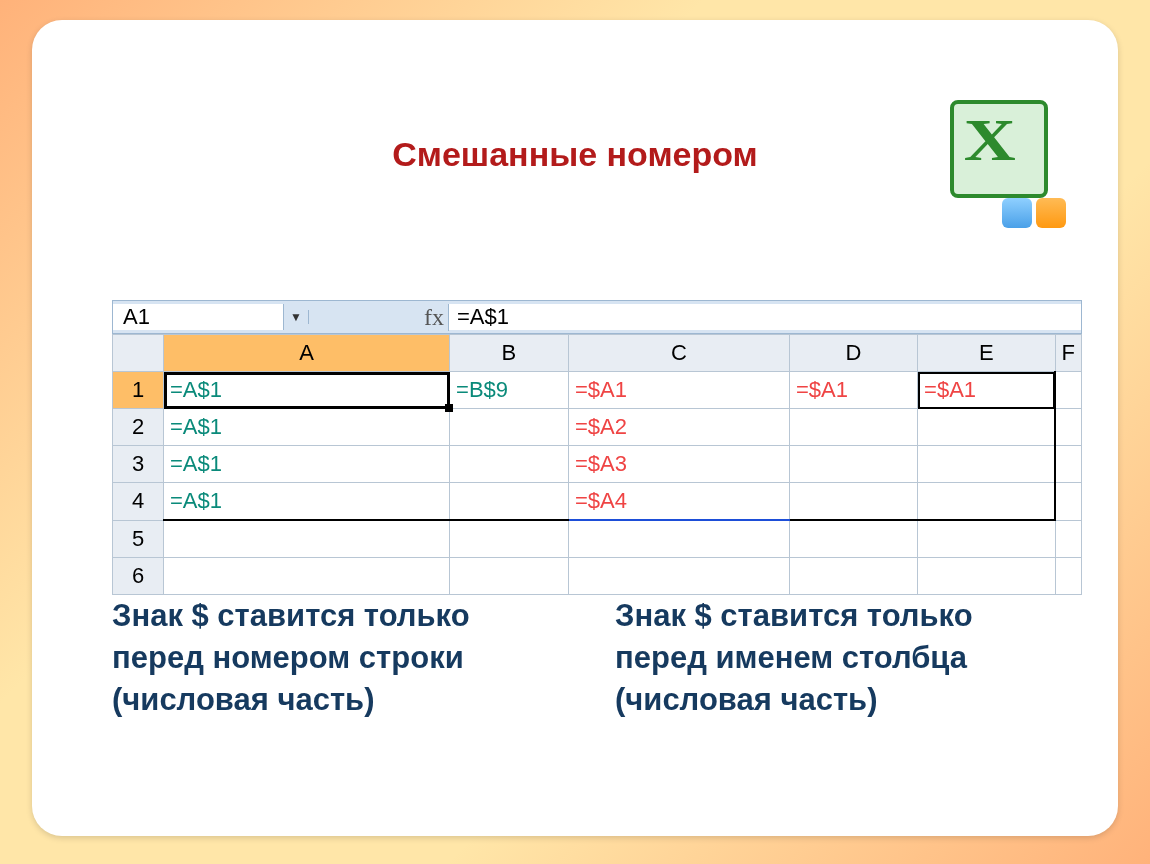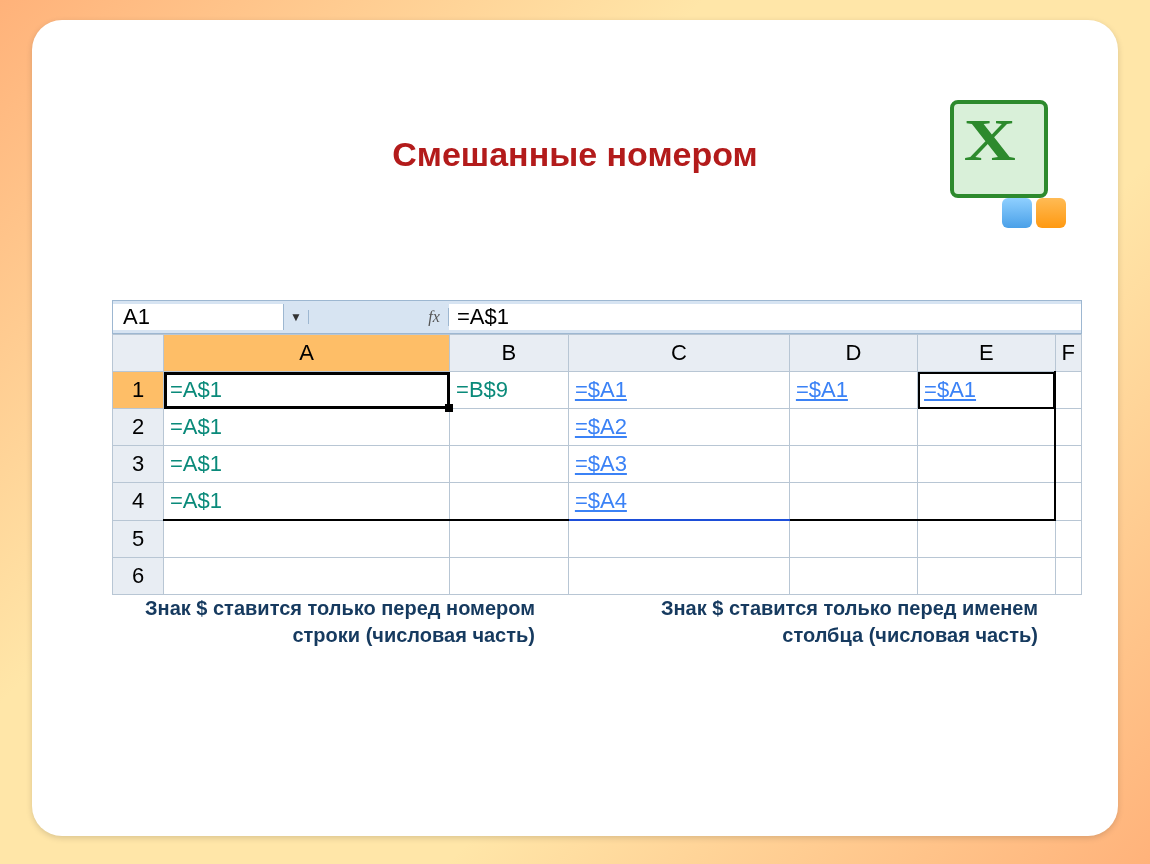--- a/index.html
+++ b/index.html
@@ -5,41 +5,41 @@
   html,body{margin:0;padding:0;width:1150px;height:864px;font-family:Arial,Helvetica,sans-serif;}
   body{background:linear-gradient(135deg,#ffb27a 0%, #ffe6a8 35%, #ffe6a8 65%, #ffb27a 100%);}
   .card{position:absolute;left:32px;top:20px;width:1086px;height:816px;background:#fff;border-radius:30px;box-shadow:0 2px 6px rgba(0,0,0,0.15);}
   .title{position:absolute;left:0;right:0;top:115px;text-align:center;font-size:34px;font-weight:bold;color:#b31b1b;}
   .excel-logo{position:absolute;right:58px;top:80px;width:110px;height:110px;}
   .sheet{position:absolute;left:80px;top:280px;width:970px;}
   .fbar{height:32px;display:flex;align-items:center;background:#d7e4f2;border:1px solid #9db7d1;}
   .nb{width:150px;display:flex;align-items:center;background:#fff;border-right:1px solid #9db7d1;padding:0 10px;font-size:22px;}
   .dd{width:24px;display:flex;align-items:center;justify-content:center;font-size:12px;color:#333;background:#d7e4f2;border-right:1px solid #9db7d1;}
   .sp{width:110px;border-right:1px solid #9db7d1;}
-  .fx{width:28px;display:flex;align-items:center;justify-content:center;font-style:italic;font-size:16px;color:#555;border-right:1px solid #9db7d1;font-family:'Times New Roman',serif;}
+  .fx{width:28px;display:flex;align-items:center;justify-content:center;font-size:24px;color:#555;border-right:1px solid #9db7d1;font-family:'Times New Roman',serif;}
   .fc{flex:1;display:flex;align-items:center;padding:0 8px;font-size:22px;background:#fff;}
   table.grid{border-collapse:collapse;width:100%;}
   table.grid th, table.grid td{border:1px solid #b8c6d4;height:36px;padding:0 6px;font-size:22px;text-align:left;font-weight:normal;}
   table.grid th{background:#e8edf3;text-align:center;font-size:22px;}
   .rowhead{background:#e8edf3;text-align:center !important;width:40px;font-size:22px;}
   .colA{width:290px;}
   .colB{width:110px;}
   .colC{width:220px;}
   .colD{width:120px;}
   .colE{width:130px;}
   .colF{width:auto;}
   .sel-col{background:#febe67 !important;}
   .sel-row{background:#febe67 !important;}
   .teal{color:#0a8a7a;}
-  .red{color:#3b82f6;text-decoration:underline;}
+  .red{color:#ef4444;}
   .selcell{position:relative;outline:3px solid #000;outline-offset:-3px;}
   .handle{position:absolute;right:-4px;bottom:-4px;width:8px;height:8px;background:#000;}
   .range{outline:2px solid #000;outline-offset:-2px;}
   .captions{position:absolute;left:80px;right:80px;top:575px;display:flex;gap:80px;}
-  .cap{flex:1;color:#163a5f;font-size:20px;font-weight:bold;text-align:right;line-height:1.35;}
+  .cap{flex:1;color:#163a5f;font-size:31px;font-weight:bold;text-align:left;line-height:1.35;}
   
   .lg-back{position:absolute;left:0;top:0;width:90px;height:90px;background:#d9f0d9;border:4px solid #2d8a2d;border-radius:8px;}
   .lg-x{position:absolute;left:18px;top:6px;font-size:60px;font-weight:bold;color:#2d8a2d;font-family:'Times New Roman',serif;transform:scaleX(1.2);}
   .lg-o{position:absolute;right:-6px;bottom:-18px;width:30px;height:30px;background:linear-gradient(#ffbb55,#ff9911);border-radius:6px;}
   .lg-b{position:absolute;right:28px;bottom:-18px;width:30px;height:30px;background:linear-gradient(#8fd0ff,#4aa0e8);border-radius:6px;}
 </style>
 </head>
 <body>
 
 <div class="card">

